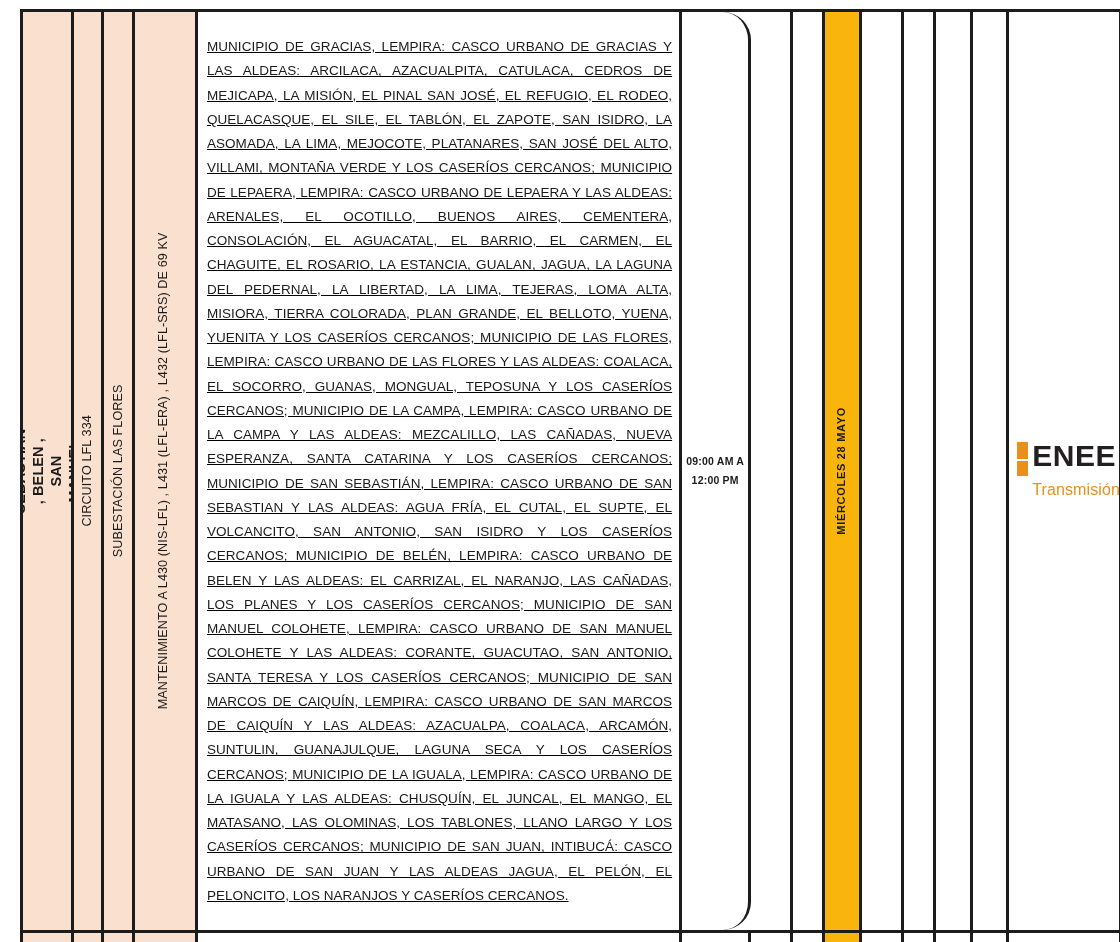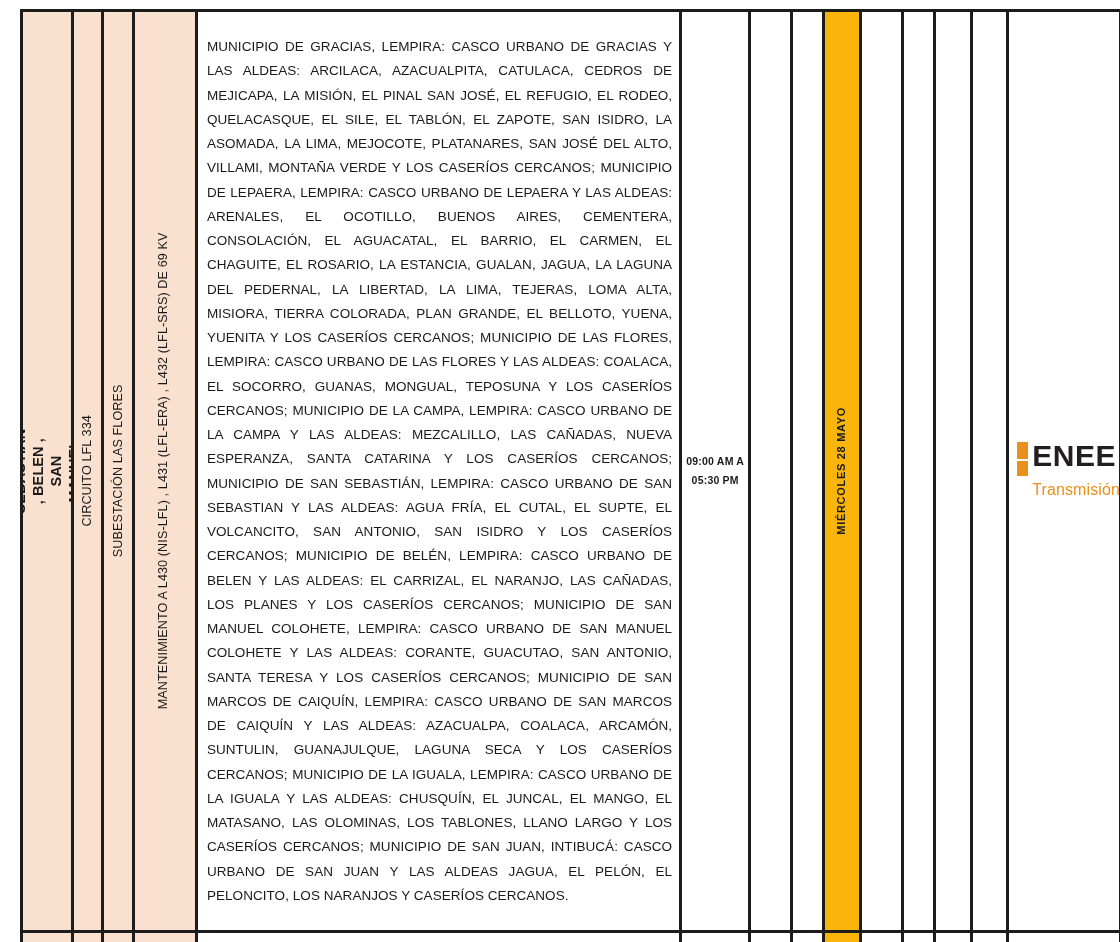--- a/index.html
+++ b/index.html
@@ -100,35 +100,36 @@
   #col-blank-1    { width: 42px; }
   #col-blank-2    { width: 33px; }
   #col-fecha      { width: 37px; background: #f9b50b; }
   #col-blank-3    { width: 42px; }
   #col-blank-4    { width: 33px; }
   #col-blank-5    { width: 37px; }
   #col-blank-6    { width: 37px; }
   #col-logo       { width: 114px; }
 
   
-  #col-detalle { padding: 23px 7px 10px 9px; }
+  #col-detalle { padding: 23px 7px 10px 9px; text-decoration: underline; }
   #detalle-text {
     font-size: 13.5px;
     line-height: 24.25px;
     text-align: justify;
     text-justify: inter-word;
     color: #1a1a1a;
     letter-spacing: .05px;
   }
 
   
   #col-horario {
     display: flex;
     align-items: center;
     justify-content: center;
+    border-radius: 28px;
   }
   #horario-text {
     font-size: 10.5px;
     font-weight: bold;
     line-height: 1.85;
     text-align: center;
     color: #1a1a1a;
     letter-spacing: .2px;
   }
 
@@ -200,21 +201,21 @@
     <div class="vtext plain">MANTENIMIENTO A L430 (NIS-LFL) , L431 (LFL-ERA) , L432 (LFL-SRS) DE 69 KV</div>
   </div>
 
   <div class="cell" id="col-detalle">
     <div id="detalle-text">MUNICIPIO DE GRACIAS, LEMPIRA: CASCO URBANO DE GRACIAS Y LAS ALDEAS: ARCILACA, AZACUALPITA, CATULACA, CEDROS DE MEJICAPA, LA MISIÓN, EL PINAL SAN JOSÉ, EL REFUGIO, EL RODEO, QUELACASQUE, EL SILE, EL TABLÓN, EL ZAPOTE, SAN ISIDRO, LA ASOMADA, LA LIMA, MEJOCOTE, PLATANARES, SAN JOSÉ DEL ALTO, VILLAMI, MONTAÑA VERDE Y LOS CASERÍOS CERCANOS; MUNICIPIO DE LEPAERA, LEMPIRA: CASCO URBANO DE LEPAERA Y LAS ALDEAS: ARENALES, EL OCOTILLO, BUENOS AIRES, CEMENTERA, CONSOLACIÓN, EL AGUACATAL, EL BARRIO, EL CARMEN, EL CHAGUITE, EL ROSARIO, LA ESTANCIA, GUALAN, JAGUA, LA LAGUNA DEL PEDERNAL, LA LIBERTAD, LA LIMA, TEJERAS, LOMA ALTA, MISIORA, TIERRA COLORADA, PLAN GRANDE, EL BELLOTO, YUENA, YUENITA Y LOS CASERÍOS CERCANOS; MUNICIPIO DE LAS FLORES, LEMPIRA: CASCO URBANO DE LAS FLORES Y LAS ALDEAS: COALACA, EL SOCORRO, GUANAS, MONGUAL, TEPOSUNA Y LOS CASERÍOS CERCANOS; MUNICIPIO DE LA CAMPA, LEMPIRA: CASCO URBANO DE LA CAMPA Y LAS ALDEAS: MEZCALILLO, LAS CAÑADAS, NUEVA ESPERANZA, SANTA CATARINA Y LOS CASERÍOS CERCANOS; MUNICIPIO DE SAN SEBASTIÁN, LEMPIRA: CASCO URBANO DE SAN SEBASTIAN Y LAS ALDEAS: AGUA FRÍA, EL CUTAL, EL SUPTE, EL VOLCANCITO, SAN ANTONIO, SAN ISIDRO Y LOS CASERÍOS CERCANOS; MUNICIPIO DE BELÉN, LEMPIRA: CASCO URBANO DE BELEN Y LAS ALDEAS: EL CARRIZAL, EL NARANJO, LAS CAÑADAS, LOS PLANES Y LOS CASERÍOS CERCANOS; MUNICIPIO DE SAN MANUEL COLOHETE, LEMPIRA: CASCO URBANO DE SAN MANUEL COLOHETE Y LAS ALDEAS: CORANTE, GUACUTAO, SAN ANTONIO, SANTA TERESA Y LOS CASERÍOS CERCANOS; MUNICIPIO DE SAN MARCOS DE CAIQUÍN, LEMPIRA: CASCO URBANO DE SAN MARCOS DE CAIQUÍN Y LAS ALDEAS: AZACUALPA, COALACA, ARCAMÓN, SUNTULIN, GUANAJULQUE, LAGUNA SECA Y LOS CASERÍOS CERCANOS; MUNICIPIO DE LA IGUALA, LEMPIRA: CASCO URBANO DE LA IGUALA Y LAS ALDEAS: CHUSQUÍN, EL JUNCAL, EL MANGO, EL MATASANO, LAS OLOMINAS, LOS TABLONES, LLANO LARGO Y LOS CASERÍOS CERCANOS; MUNICIPIO DE SAN JUAN, INTIBUCÁ: CASCO URBANO DE SAN JUAN Y LAS ALDEAS JAGUA, EL PELÓN, EL PELONCITO, LOS NARANJOS Y CASERÍOS CERCANOS.</div>
   </div>
 
   <div class="cell" id="col-horario">
     <div id="horario-text">
       <div>09:00 AM A</div>
-      <div>05:30 PM</div>
+      <div>12:00 PM</div>
     </div>
   </div>
 
   <div class="cell" id="col-blank-1"></div>
   <div class="cell" id="col-blank-2"></div>
 
   <div class="cell vcell" id="col-fecha">
     <div class="vtext amberlabel">MIÉRCOLES 28 MAYO</div>
   </div>
 

